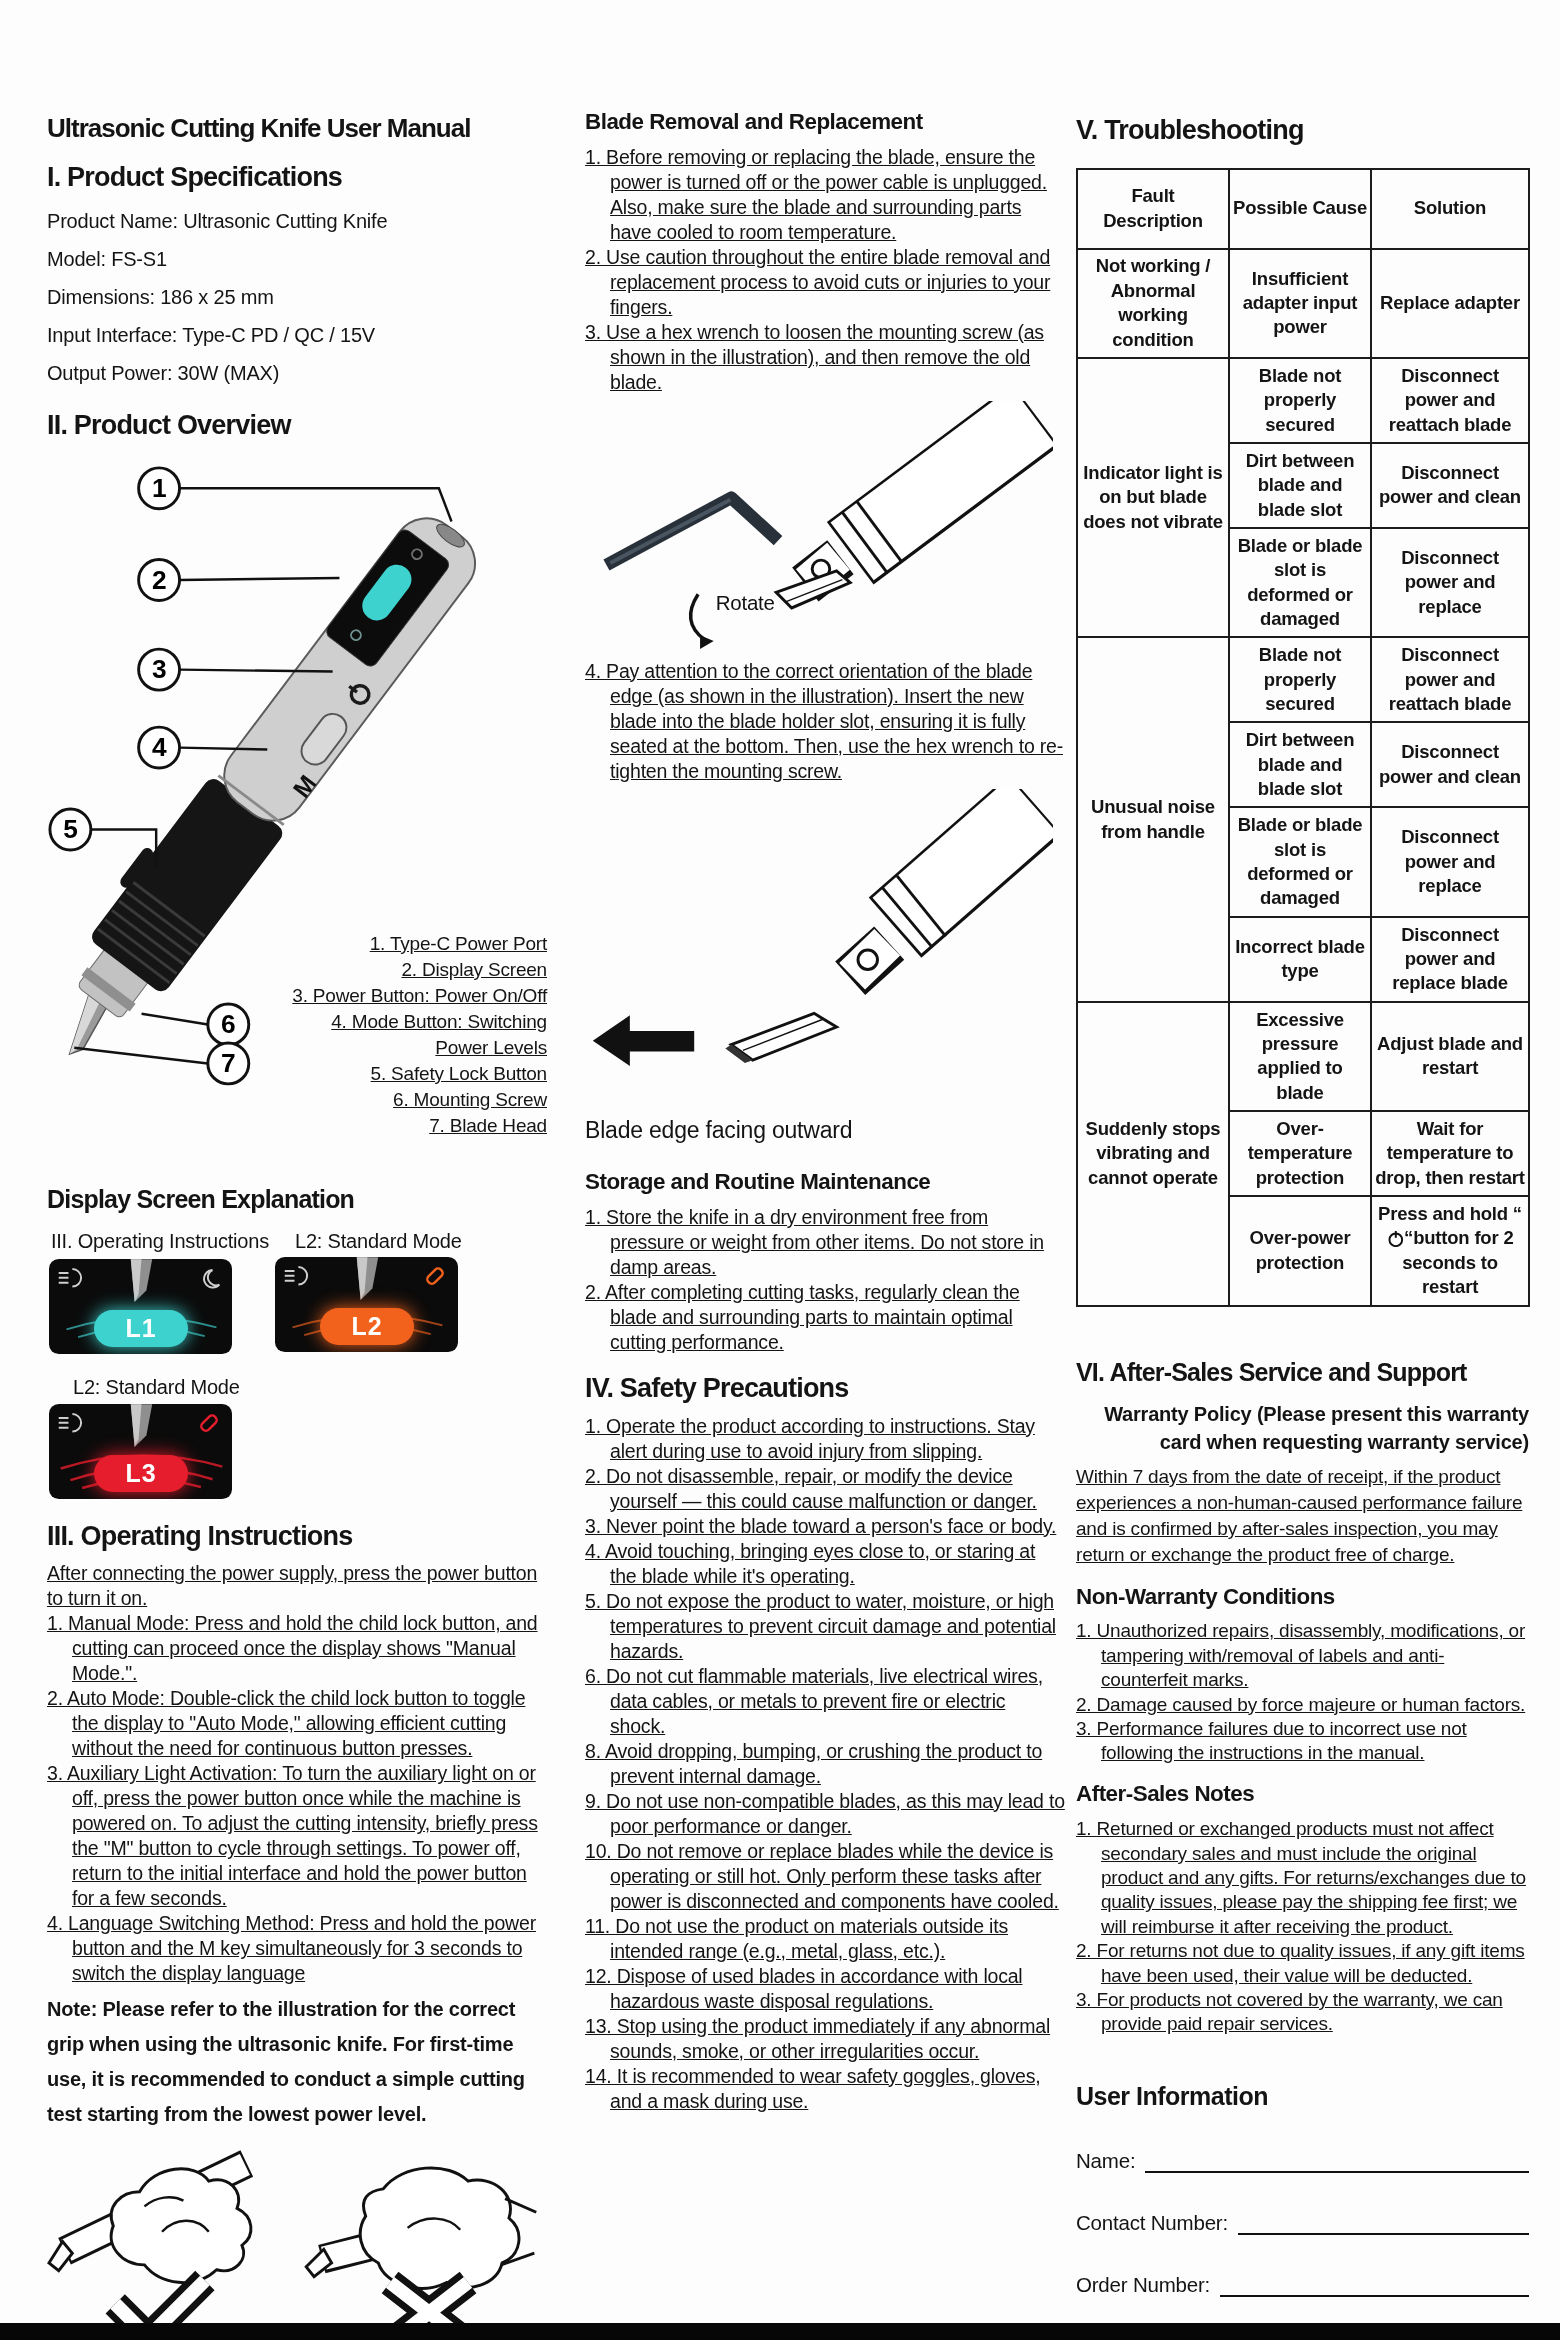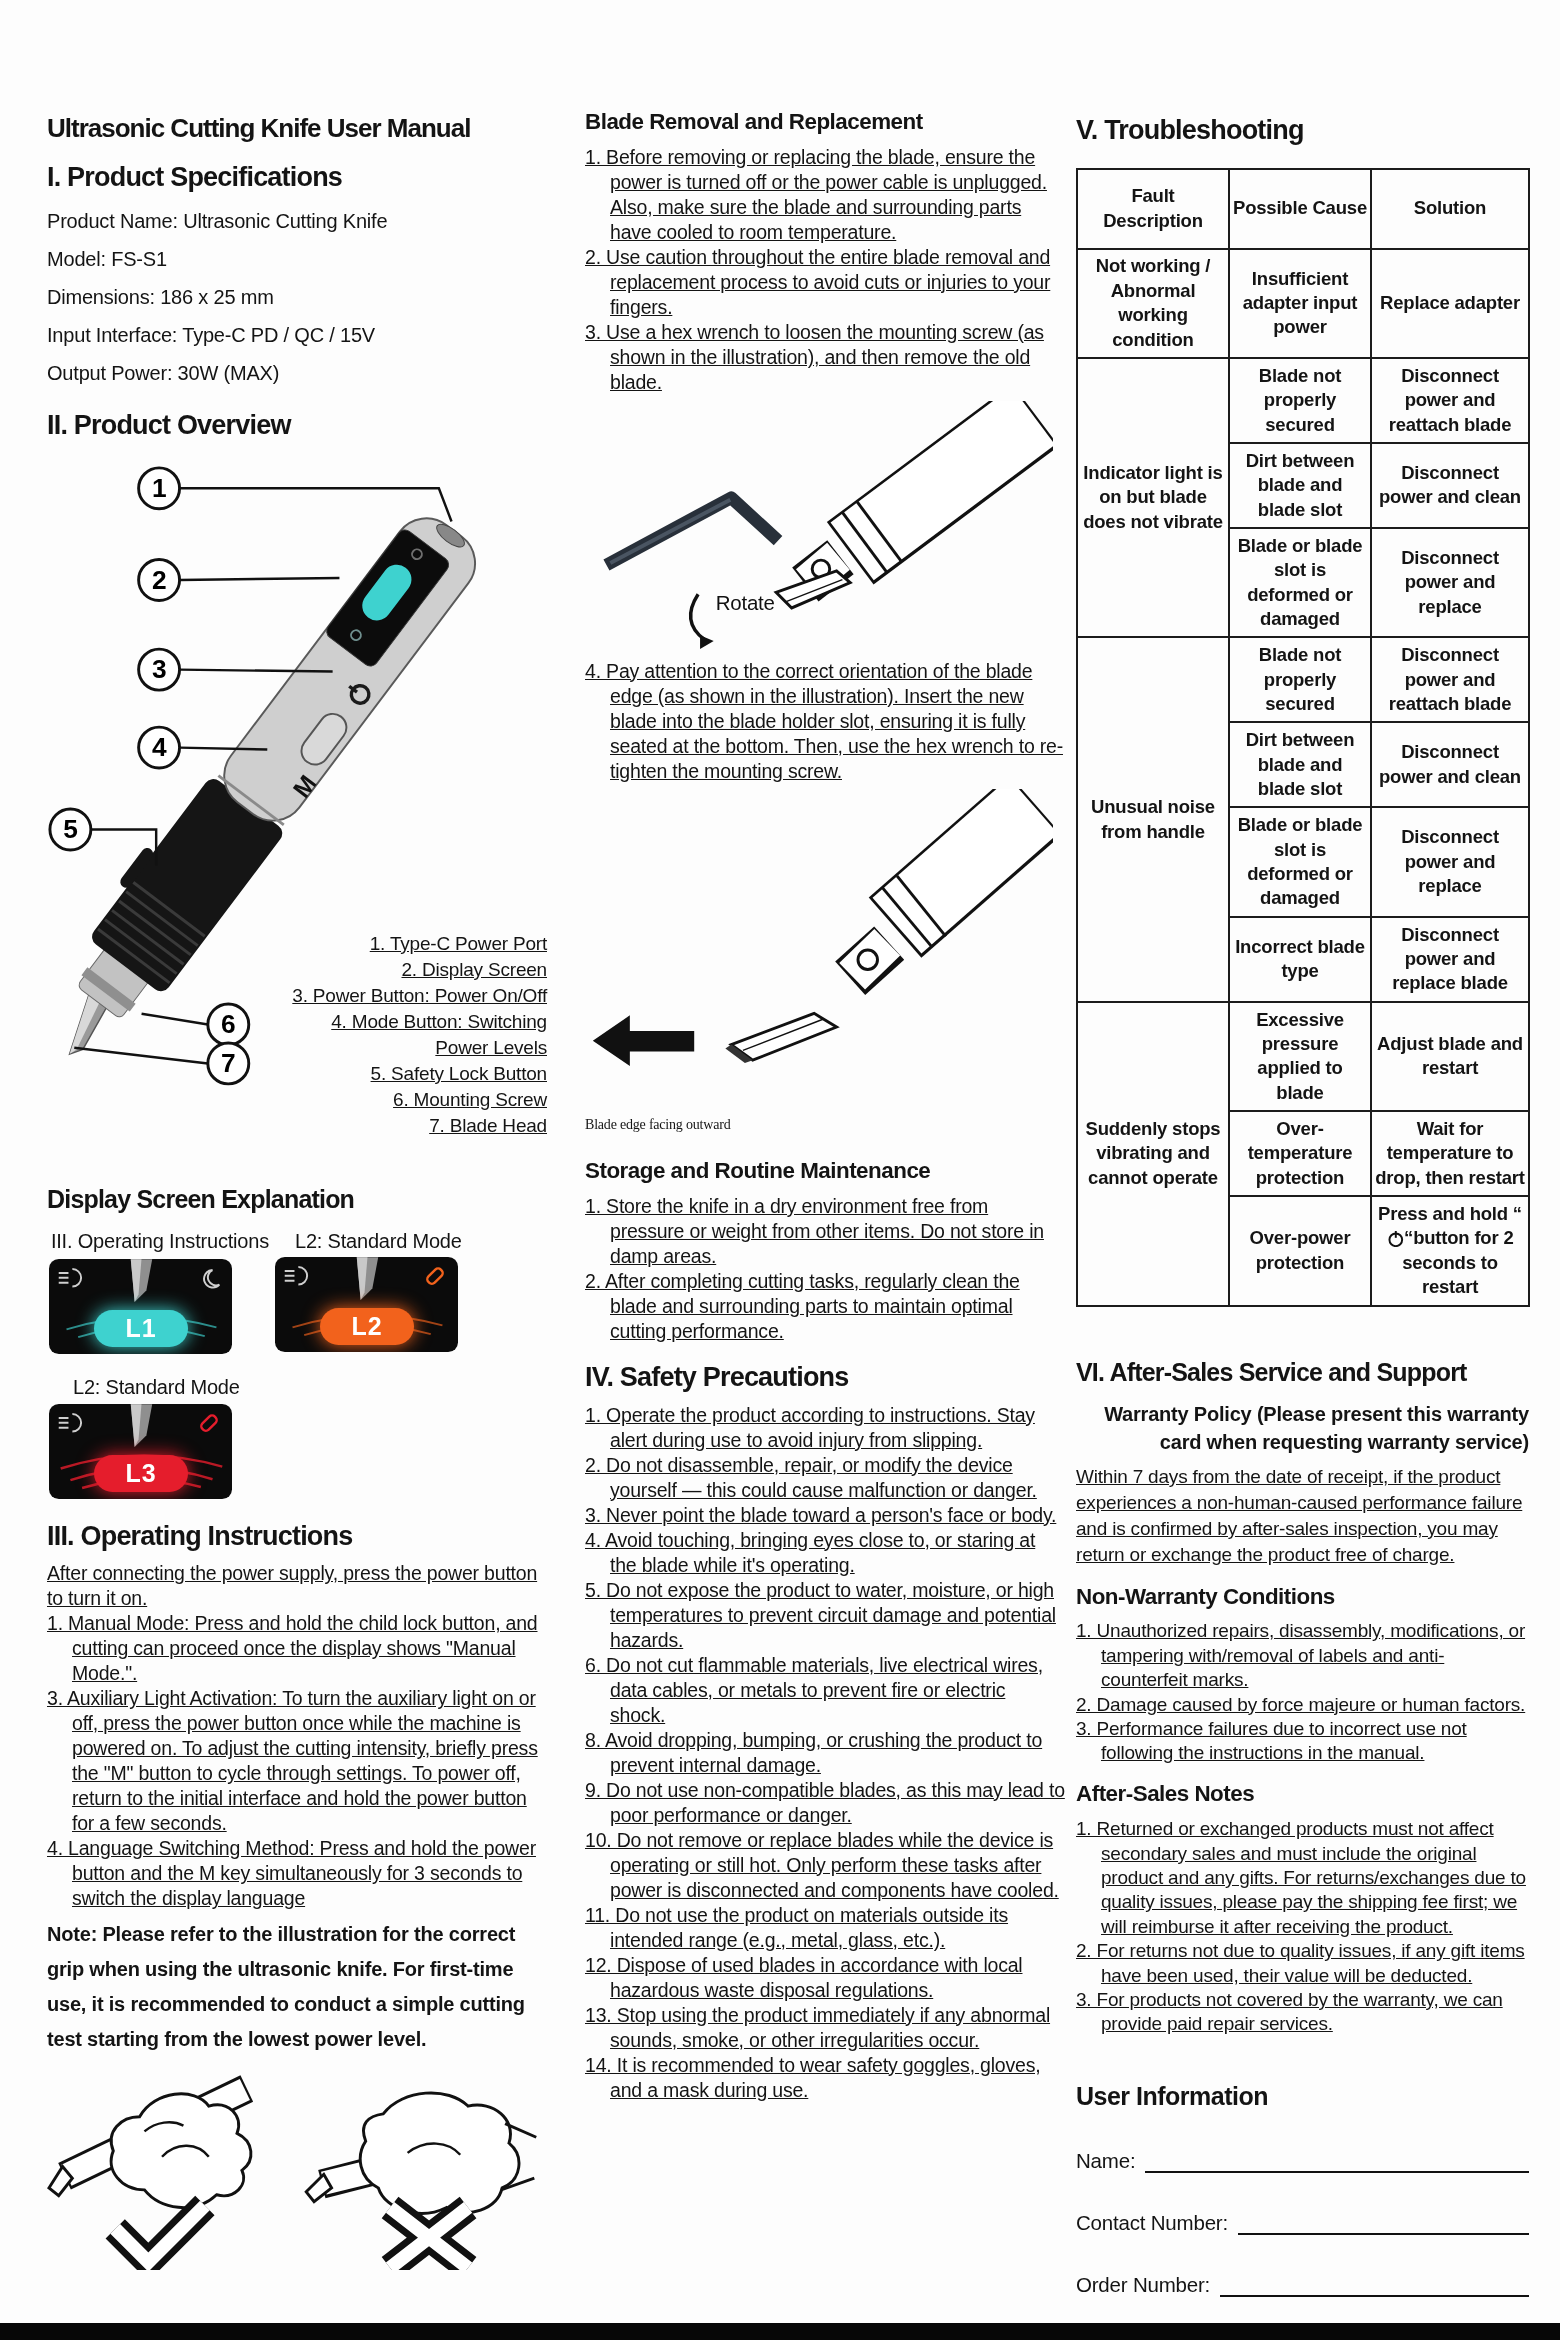--- a/index.html
+++ b/index.html
@@ -29,21 +29,21 @@
   #screens { position:relative; width:502px; height:275px; margin-top:13.7px; }
   .screen-label { position:absolute; font-size:20px; }
   .screen { position:absolute; width:183px; height:95px; background:#0b0b0b; border-radius:9.8px; overflow:hidden; }
   .screen svg { position:absolute; left:0; top:0; }
   .pill { position:absolute; left:45px; top:51px; width:94px; height:37px; border-radius:18.5px;
           background:currentColor; box-shadow:0 0 17.6px currentColor; text-align:center; }
   .pill span { color:#fff; font-size:25px; font-weight:700; line-height:37px; letter-spacing:1px; }
 
   
   .illus { display:block; margin:5.9px 0; }
-  .caption { font-size:14px; margin:2px 0 12px;font-family:Liberation Serif, serif; }
+  .caption { font-size:23px; margin:2px 0 12px; }
   #col2 .li { font-size:19.5px; line-height:25px; }
   #safety-list .li { line-height:25px; }
 
   
   table { border-collapse:collapse; table-layout:fixed; width:453px; margin-top:21.5px; }
   col.c1{width:152px} col.c2{width:142px} col.c3{width:158px}
   th,td { border:2px solid #1c1c1c; text-align:center; vertical-align:middle;
           font-size:18.5px; line-height:24.4px; padding:4.9px 2.9px; font-weight:700; }
   th { padding:14.6px 2.9px; }
   .pwr-icon { display:inline-block; vertical-align:-2.9px; }
@@ -214,20 +214,21 @@
       </svg>
       <div class="pill"><span>L3</span></div>
     </div>
   </div>
 
   <div class="h-sec">III. Operating Instructions</div>
   <div class="p">After connecting the power supply, press the power button to turn it on.</div>
   <div>
 
   <div class="li">1. Manual Mode: Press and hold the child lock button, and cutting can proceed once the display shows "Manual Mode.".</div>
+      <div class="li">2. Auto Mode: Double-click the child lock button to toggle the display to "Auto Mode," allowing efficient cutting without the need for continuous button presses.</div>
       <div class="li">3. Auxiliary Light Activation: To turn the auxiliary light on or off, press the power button once while the machine is powered on. To adjust the cutting intensity, briefly press the "M" button to cycle through settings. To power off, return to the initial interface and hold the power button for a few seconds.</div>
       <div class="li">4. Language Switching Method: Press and hold the power button and the M key simultaneously for 3 seconds to switch the display language</div>
     </div>
   <div class="note">Note: Please refer to the illustration for the correct grip when using the ultrasonic knife. For first-time use, it is recommended to conduct a simple cutting test starting from the lowest power level.</div>
 
   <svg class="illus" width="499" height="207" viewBox="0 0 512 212">
 
     <g>
       <line x1="18" y1="116" x2="205" y2="26" stroke="#111" stroke-width="30"></line>
       <line x1="20" y1="115" x2="203" y2="27" stroke="#fff" stroke-width="24"></line>

